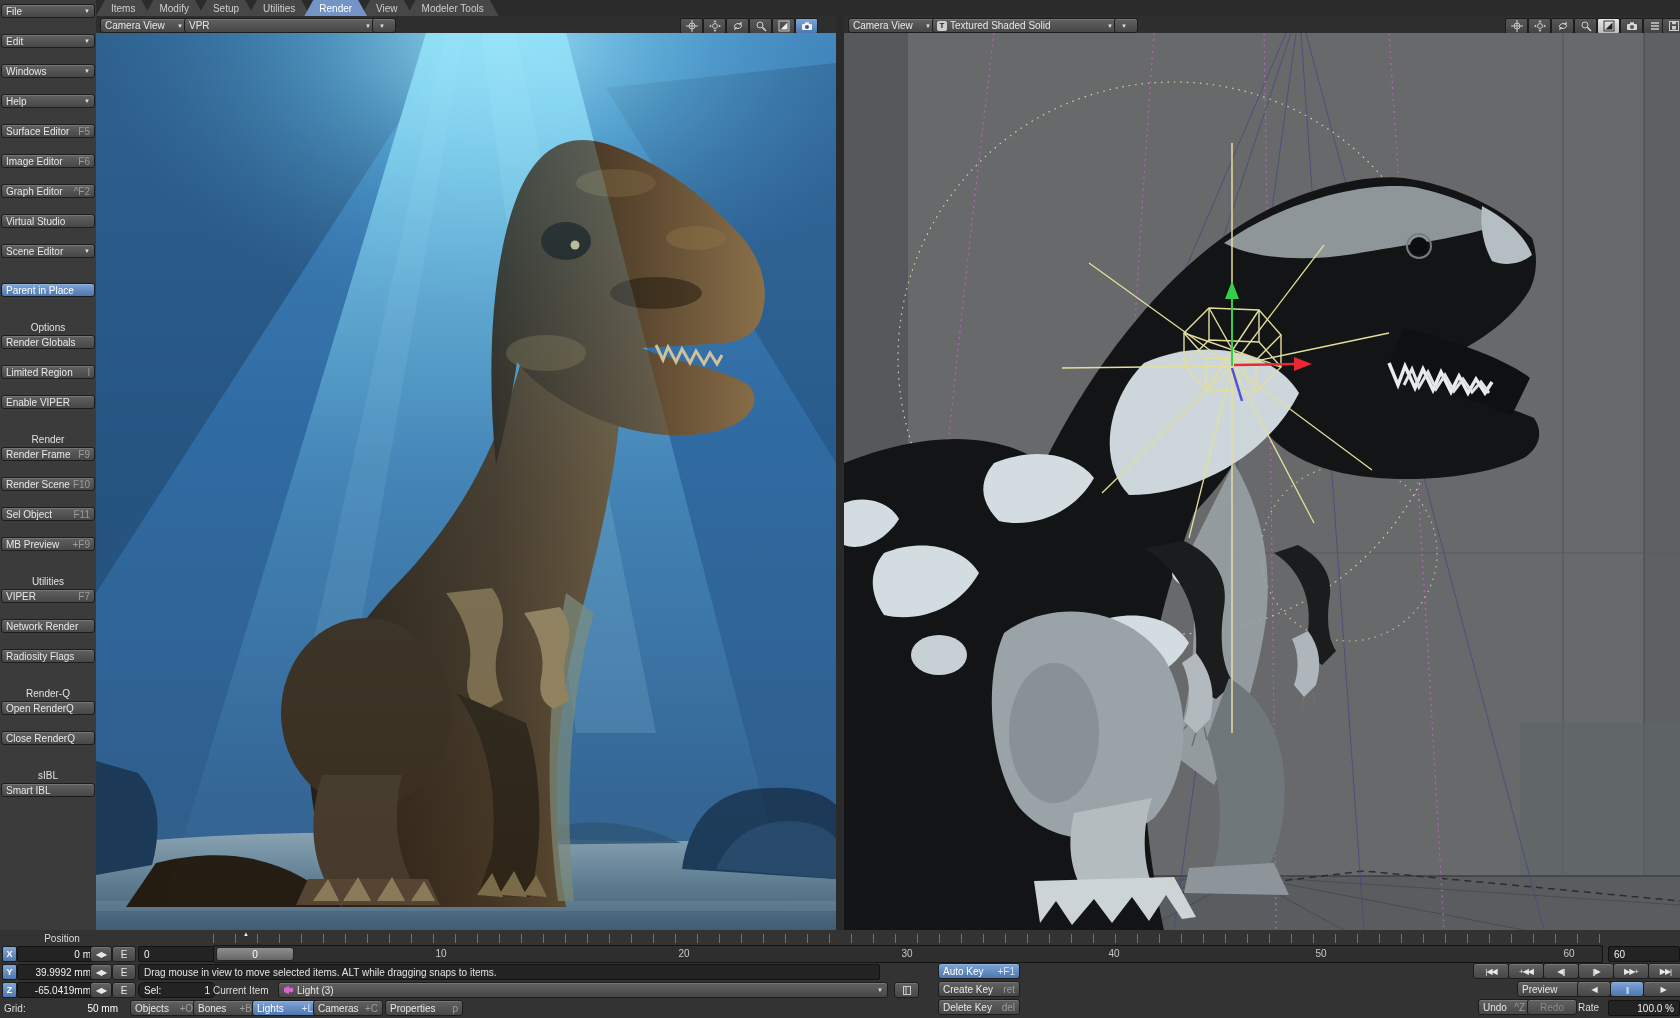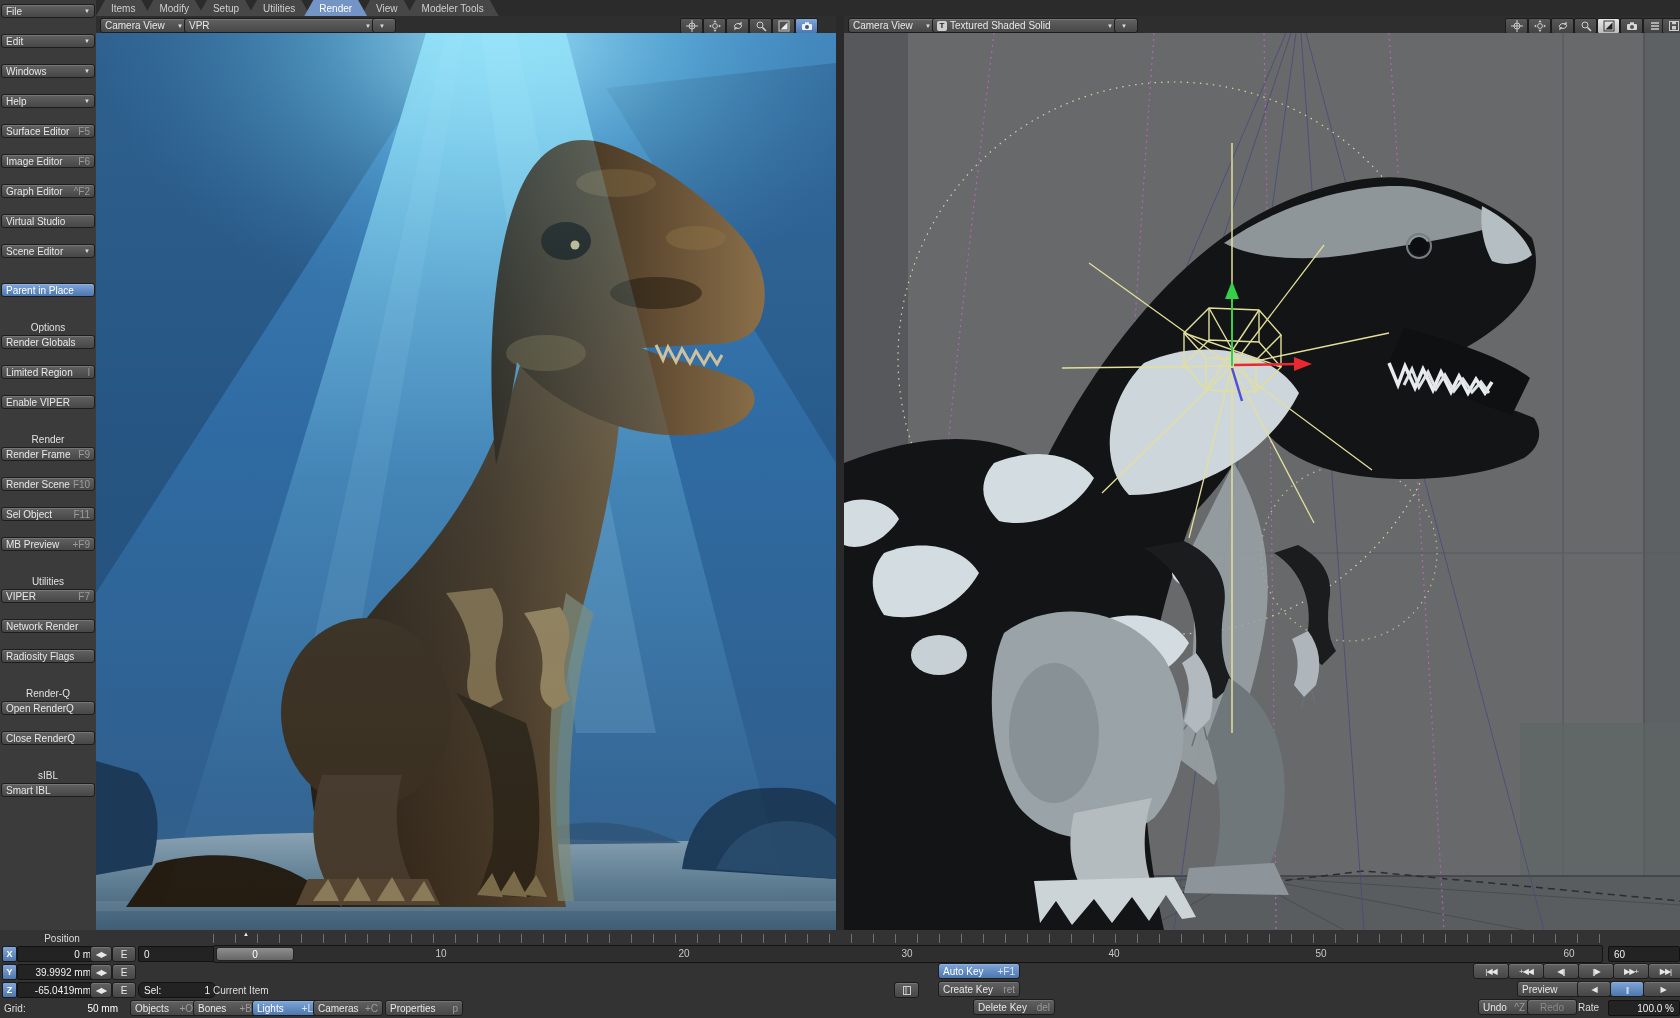--- a/index.html
+++ b/index.html
@@ -480,20 +480,21 @@
     <span class="tnum" style="left:1342px;">60</span>
   </div>
   <div class="fld abs" style="left:1608px;top:946px;width:60px;height:14px;">60</div>
 
   <div class="ax abs" style="left:2px;top:964px;width:13px;height:14px;">Y</div>
   <div class="fld r abs" style="left:17px;top:964px;width:68px;height:14px;">39.9992 mm</div>
   <div class="btn abs tr" style="left:90px;top:964px;width:16px;height:14px;">
       <span>◀▶</span>
     </div>
   <div class="btn abs" style="left:112px;top:964px;width:14px;height:14px;justify-content:center;">E</div>
+  <div class="fld abs" style="left:138px;top:964px;width:730px;height:14px;color:#e4e4e4;">Drag mouse in view to move selected items. ALT while dragging snaps to items.</div>
   <div class="btn bl abs" style="left:938px;top:963px;width:72px;height:14px;">
       <span>Auto Key</span>
       <span class="sc">+F1</span>
     </div>
   <div class="btn abs tr" style="left:1473px;top:963px;width:30px;height:14px;">|◀◀</div>
   <div class="btn abs tr" style="left:1508px;top:963px;width:30px;height:14px;">+◀◀</div>
   <div class="btn abs tr" style="left:1543px;top:963px;width:30px;height:14px;">◀||</div>
   <div class="btn abs tr" style="left:1578px;top:963px;width:30px;height:14px;">||▶</div>
   <div class="btn abs tr" style="left:1613px;top:963px;width:30px;height:14px;">▶▶+</div>
   <div class="btn abs tr" style="left:1648px;top:963px;width:29px;height:14px;">▶▶|</div>
@@ -502,20 +503,30 @@
   <div class="fld r abs" style="left:17px;top:982px;width:68px;height:14px;">-65.0419mm</div>
   <div class="btn abs tr" style="left:90px;top:982px;width:16px;height:14px;">
       <span>◀▶</span>
     </div>
   <div class="btn abs" style="left:112px;top:982px;width:14px;height:14px;justify-content:center;">E</div>
   <div class="fld abs" style="left:138px;top:982px;width:66px;height:14px;border-radius:6px;">
       <span>Sel:</span>
       <span style="margin-left:auto">1</span>
     </div>
   <div class="lab abs" style="left:213px;top:985px;">Current Item</div>
+  <div class="btn abs" style="left:278px;top:982px;width:600px;height:14px;">
+    <span>
+        <svg width="11" height="10" viewBox="0 0 11 10">
+          <polygon points="1,3 6,1 6,9 1,7" fill="#d864cc"></polygon>
+          <circle cx="8" cy="5" r="2.4" fill="#d864cc"></circle>
+        </svg>
+      </span>
+    <span>Light (3)</span>
+    <span class="arr">▼</span>
+  </div>
   <div class="btn abs" style="left:894px;top:982px;width:15px;height:14px;justify-content:center;">
       <svg width="8" height="9" viewBox="0 0 8 9">
         <rect x="0.5" y="0.5" width="7" height="8" fill="none" stroke="#ccc"></rect>
         <line x1="3" y1="0.5" x2="3" y2="8.5" stroke="#ccc"></line>
       </svg>
     </div>
   <div class="btn abs" style="left:938px;top:981px;width:72px;height:14px;">
       <span>Create Key</span>
       <span class="sc">ret</span>
     </div>
@@ -542,21 +553,21 @@
       <span class="sc">+L</span>
     </div>
   <div class="btn abs" style="left:313px;top:1000px;width:60px;height:14px;">
       <span>Cameras</span>
       <span class="sc">+C</span>
     </div>
   <div class="btn abs" style="left:385px;top:1000px;width:68px;height:14px;">
       <span>Properties</span>
       <span class="sc">p</span>
     </div>
-  <div class="btn abs" style="left:938px;top:999px;width:72px;height:14px;margin-left:35px;">
+  <div class="btn abs" style="left:938px;top:999px;width:72px;height:14px;">
       <span>Delete Key</span>
       <span class="sc">del</span>
     </div>
   <div class="btn abs" style="left:1478px;top:999px;width:42px;height:14px;">
       <span>Undo</span>
       <span class="sc">^Z</span>
     </div>
   <div class="btn dim abs" style="left:1527px;top:999px;width:40px;height:14px;justify-content:center;">Redo</div>
   <div class="lab abs" style="left:1578px;top:1002px;">Rate</div>
   <div class="fld r abs" style="left:1608px;top:1000px;width:60px;height:14px;">100.0 %</div>

